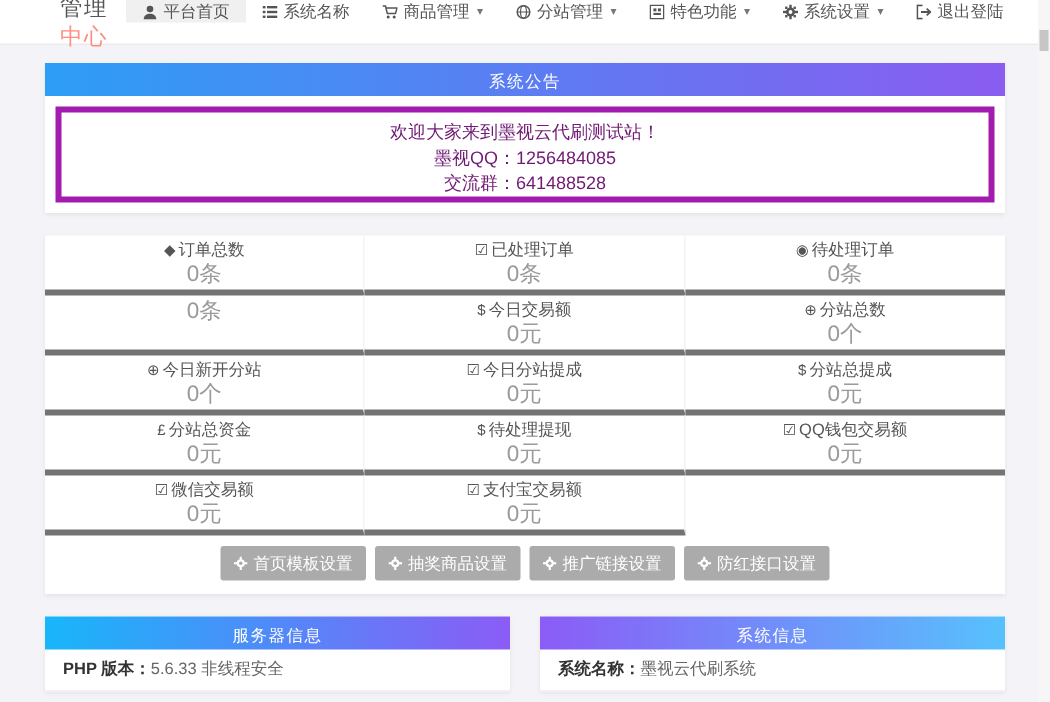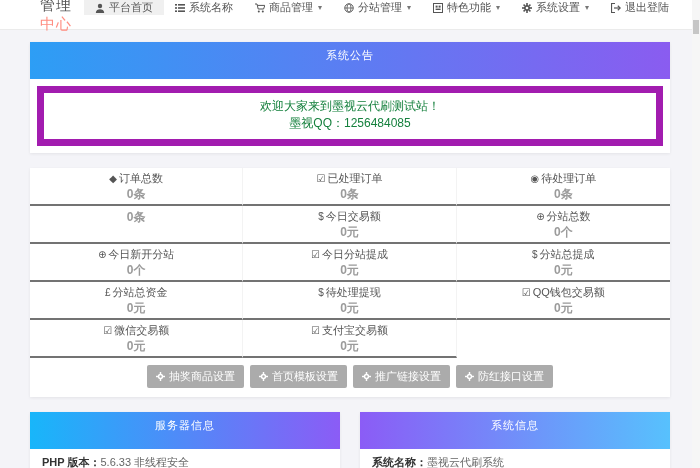--- a/index.html
+++ b/index.html
@@ -22,43 +22,43 @@
     display:flex; align-items:center; gap:4px; padding:0 11px;
     font-size:11px; color:#555; cursor:pointer; white-space:nowrap;
   }
   .nav-item.active { background:#f0f0f0; }
   .nav-item svg { display:block; }
   .caret { font-size:8px; color:#777; margin-left:1px; }
   
   .container { margin:12px 30px 0; }
   .panel { background:#fff; box-shadow:0 1px 3px rgba(0,0,0,.07); margin-bottom:15px; }
   .panel-header {
-    height:37px; line-height:27px; text-align:center;
+    height:22px; line-height:27px; text-align:center;
     color:#fff; font-size:11px; letter-spacing:1px;
   }
   .hdr-announce { background:linear-gradient(90deg,#2d9ef5,#8a5cf0); }
   .hdr-quick    { background:linear-gradient(90deg,#04e57e,#04dffb); }
   .hdr-server   { background:linear-gradient(90deg,#18b6fa,#8b5cf6); }
   .hdr-system   { background:linear-gradient(90deg,#8b5cf6,#57c1fd); }
   
   .announce-body { padding:7px; }
   .announce-box {
-    border:7px solid #a21caf; min-height:60px; padding-top:5px;
-    text-align:center; font-size:12px; color:#15803d; line-height:17px;
+    border:4px solid #a21caf; min-height:60px; padding-top:5px;
+    text-align:center; font-size:12px; color:#701a75; line-height:17px;
   }
   
   .stats-grid { display:grid; grid-template-columns:1fr 1fr 1fr; }
   .stat-cell {
-    border-bottom:2px solid #737373; border-right:1px solid #f3f3f3;
+    border-bottom:4px solid #737373; border-right:1px solid #f3f3f3;
     text-align:center; padding:3px 0;
   }
   .stat-cell:nth-child(3n) { border-right:none; }
   .stat-label { font-size:11px; color:#555; line-height:14px; }
   .stat-icon  { font-size:10px; color:#555; margin-right:2px; }
-  .stat-value { font-size:12px; color:#9b9b9b; line-height:14px; margin-top:1px;font-weight:bold; }
+  .stat-value { font-size:15px; color:#9b9b9b; line-height:14px; margin-top:1px; }
   
   .btn-row { display:flex; justify-content:center; gap:6px; padding:7px 0 9px; }
   .btn {
     background:#ababab; color:#fff; border:none; border-radius:2px;
     font-size:11px; padding:4px 9px; display:flex; align-items:center; gap:4px;
     cursor:pointer; font-family:inherit;
   }
   
   .bottom { display:flex; gap:20px; margin:0 30px; }
   .bottom .panel { flex:1; margin-bottom:0; }
@@ -151,20 +151,21 @@
 </div>
 
 <div class="container">
 
   <div class="panel">
     <div class="panel-header hdr-announce">系统公告</div>
     <div class="announce-body">
       <div class="announce-box">
         <div>欢迎大家来到墨视云代刷测试站！</div>
         <div>墨视QQ：1256484085</div>
+        <div>交流群：641488528</div>
       </div>
     </div>
   </div>
 
   <div class="panel">
     <div class="stats-grid">
       <div class="stat-cell">
         <div class="stat-label"><span class="stat-icon">◆</span><span>订单总数</span></div>
         <div class="stat-value">0条</div>
       </div>
@@ -221,30 +222,30 @@
       </div>
     </div>
     <div class="btn-row">
       <button class="btn">
         <svg width="9" height="9" viewBox="0 0 10 10">
             <rect x="4.2" y="0" width="1.6" height="10" fill="#fff"></rect>
             <rect x="0" y="4.2" width="10" height="1.6" fill="#fff"></rect>
             <circle cx="5" cy="5" r="3" fill="#fff"></circle>
             <circle cx="5" cy="5" r="1.3" fill="#ababab"></circle>
           </svg>
+        <span>首页模板设置</span>
+      </button>
+      <button class="btn">
+        <svg width="9" height="9" viewBox="0 0 10 10">
+            <rect x="4.2" y="0" width="1.6" height="10" fill="#fff"></rect>
+            <rect x="0" y="4.2" width="10" height="1.6" fill="#fff"></rect>
+            <circle cx="5" cy="5" r="3" fill="#fff"></circle>
+            <circle cx="5" cy="5" r="1.3" fill="#ababab"></circle>
+          </svg>
         <span>抽奖商品设置</span>
-      </button>
-      <button class="btn">
-        <svg width="9" height="9" viewBox="0 0 10 10">
-            <rect x="4.2" y="0" width="1.6" height="10" fill="#fff"></rect>
-            <rect x="0" y="4.2" width="10" height="1.6" fill="#fff"></rect>
-            <circle cx="5" cy="5" r="3" fill="#fff"></circle>
-            <circle cx="5" cy="5" r="1.3" fill="#ababab"></circle>
-          </svg>
-        <span>首页模板设置</span>
       </button>
       <button class="btn">
         <svg width="9" height="9" viewBox="0 0 10 10">
             <rect x="4.2" y="0" width="1.6" height="10" fill="#fff"></rect>
             <rect x="0" y="4.2" width="10" height="1.6" fill="#fff"></rect>
             <circle cx="5" cy="5" r="3" fill="#fff"></circle>
             <circle cx="5" cy="5" r="1.3" fill="#ababab"></circle>
           </svg>
         <span>推广链接设置</span>
       </button>

